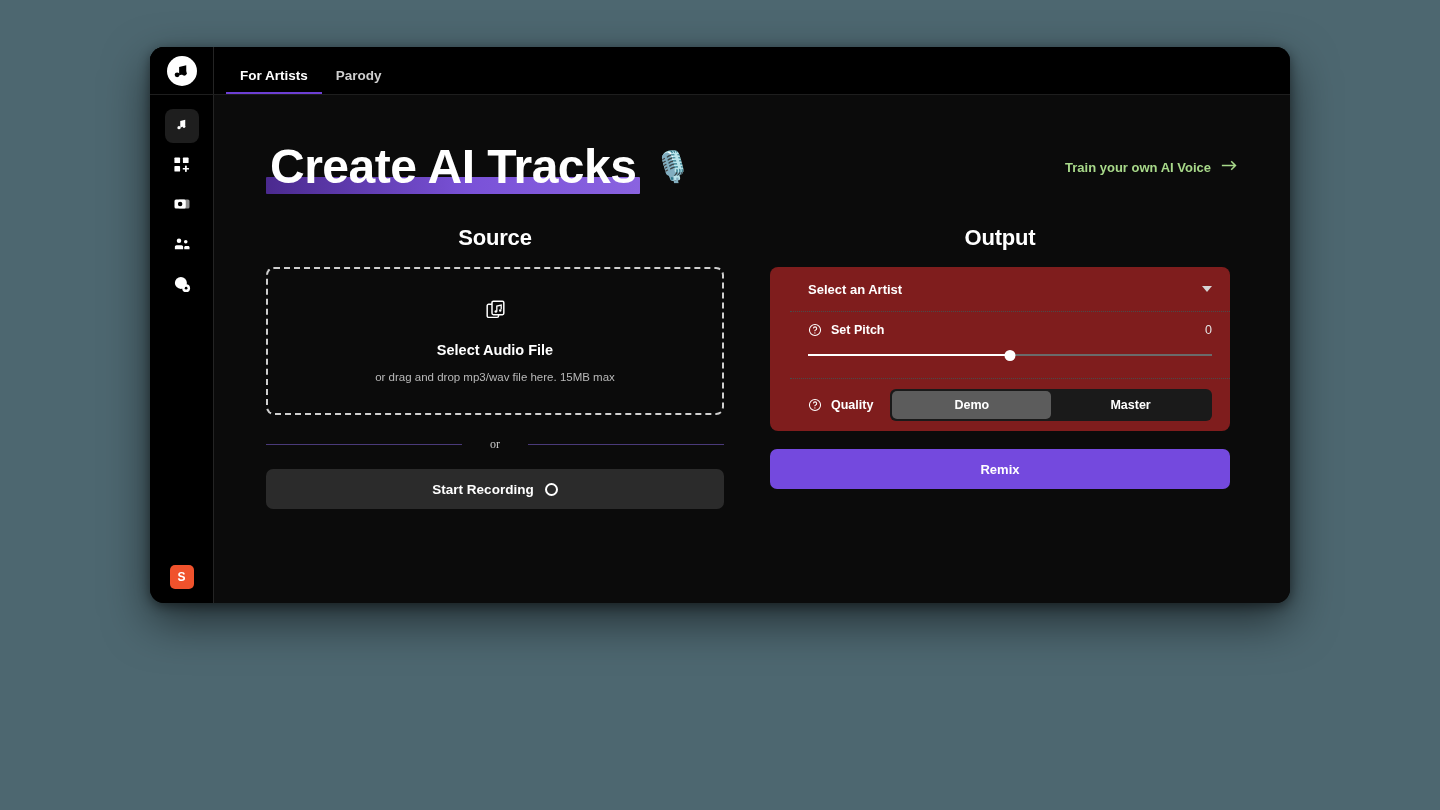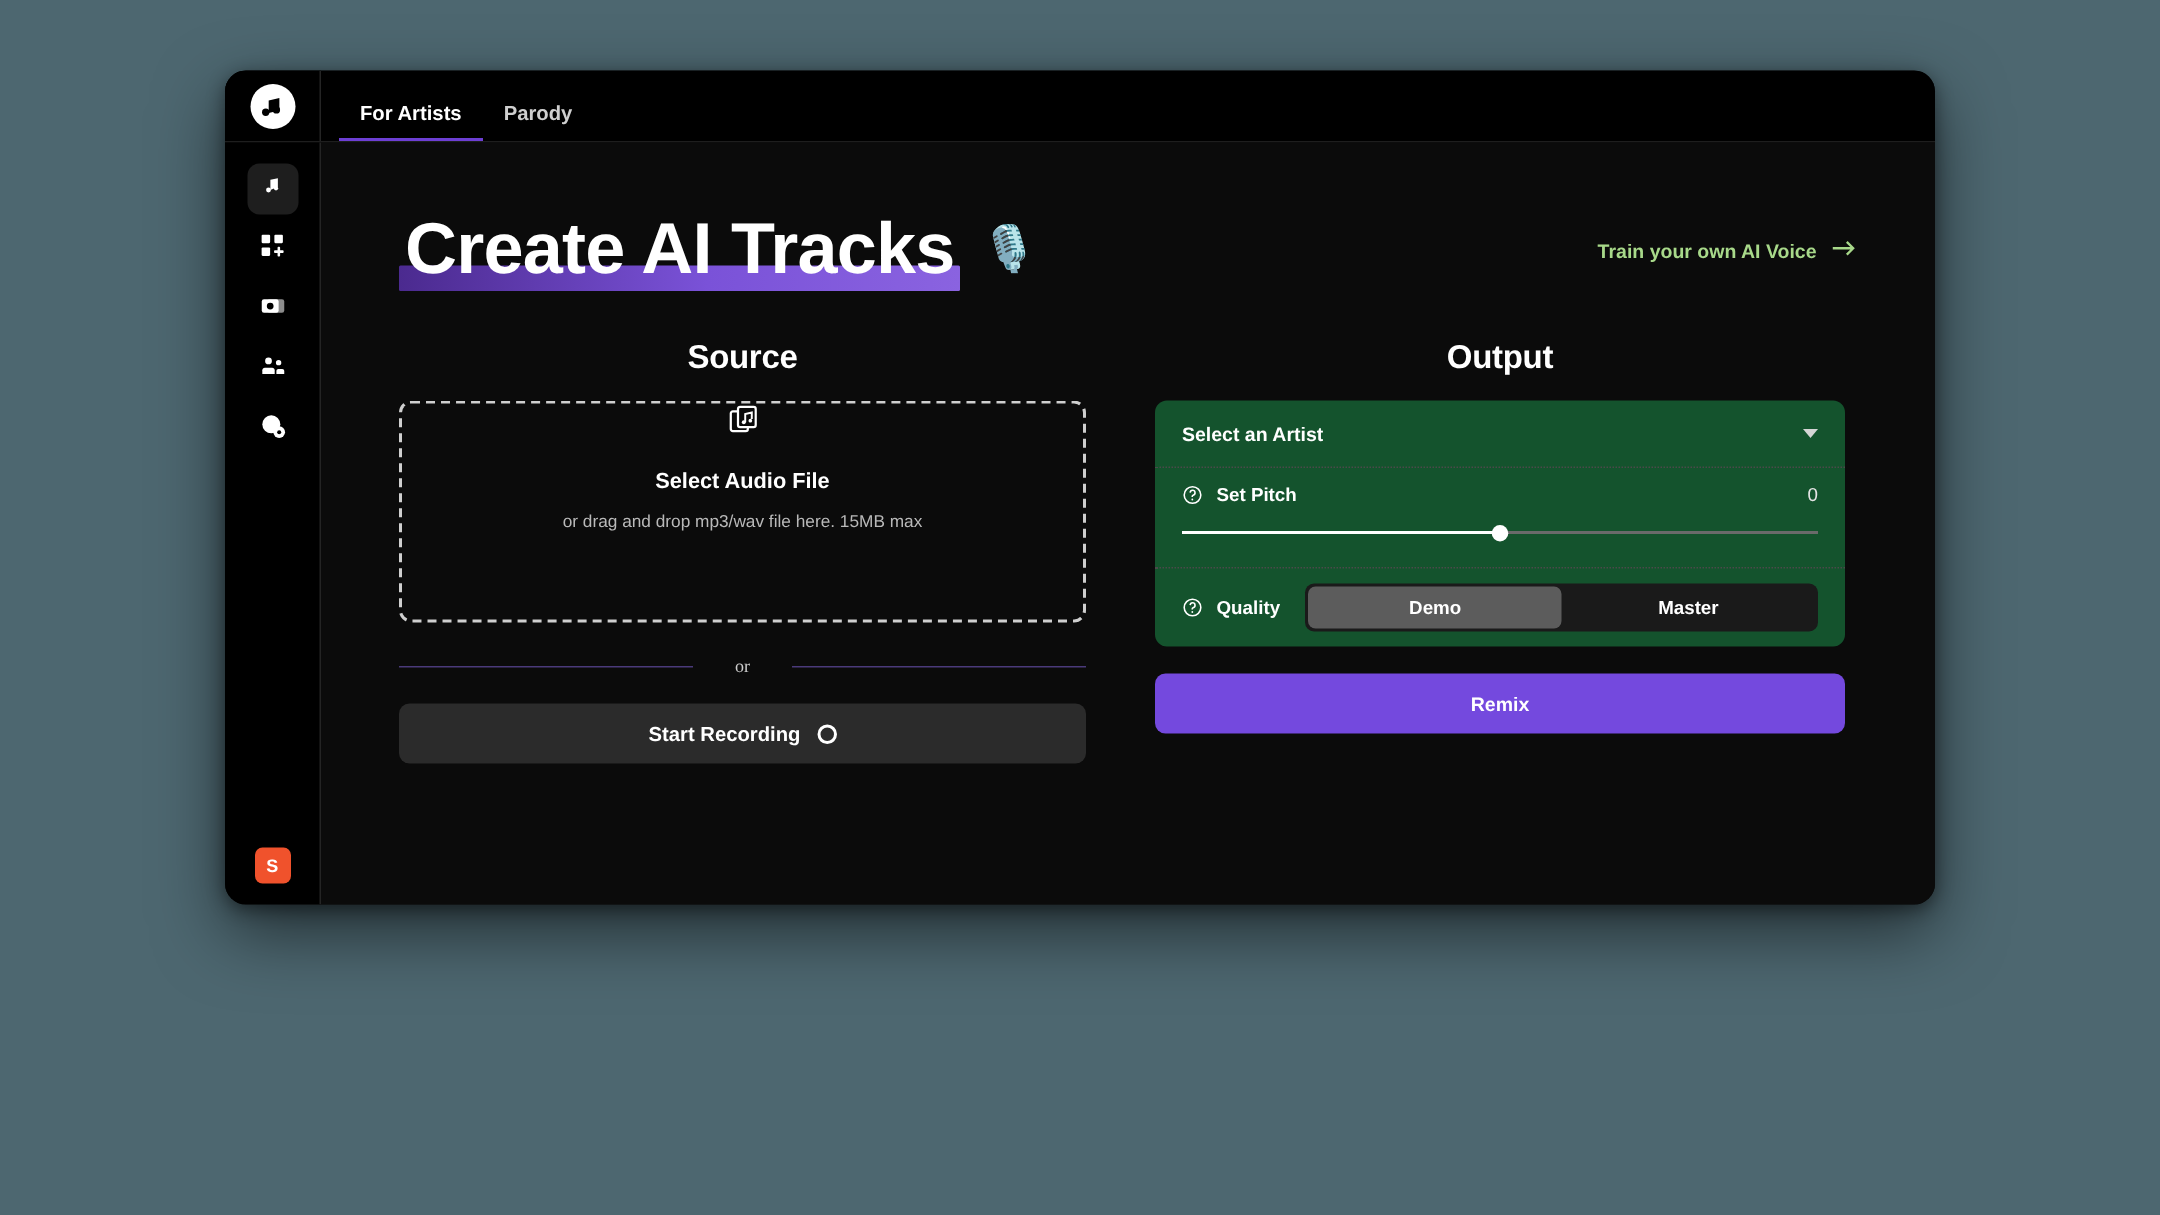--- a/index.html
+++ b/index.html
@@ -136,21 +136,21 @@
   .section-title {
     font-size: 22px; font-weight: bold; color: #ffffff;
     margin-bottom: 16px; letter-spacing: -0.2px; text-align: center;
   }
   
   .dropzone {
     height: 148px;
     border: 2px dashed #cfcfcf;
     border-radius: 8px;
     display: flex; flex-direction: column;
-    align-items: center; justify-content: flex-start;
+    align-items: center; justify-content: center;
     cursor: pointer;
     background: transparent;
   }
   .dz-icon { margin-bottom: 18px; }
   .dz-title { font-size: 14.5px; font-weight: bold; color: #ffffff; margin-bottom: 13px; }
   .dz-sub { font-size: 11.5px; color: #b9b9b9; }
   
   .or-row {
     display: flex; align-items: center; gap: 28px;
     margin: 22px 0 17px 0;
@@ -172,23 +172,24 @@
     width: 13px; height: 13px;
     border: 2px solid #ffffff; border-radius: 50%;
   }
   .note {
     margin-top: 19px;
     text-align: center;
     font-size: 12px; font-weight: bold; color: #ffffff;
   }
   
   .out-card {
-    background: #14532d;
+    background: #7f1d1d;
     border-radius: 8px;
     overflow: hidden;
+    padding-left: 20px;
   }
   .out-row {
     display: flex; align-items: center;
     padding: 0 18px;
     height: 45px;
     border-bottom: 1px dotted #4a4a4a;
   }
   .out-row:last-child { border-bottom: none; }
   .select-row { justify-content: space-between; cursor: pointer; }
   .select-label { font-size: 13px; font-weight: bold; color: #ffffff; }

